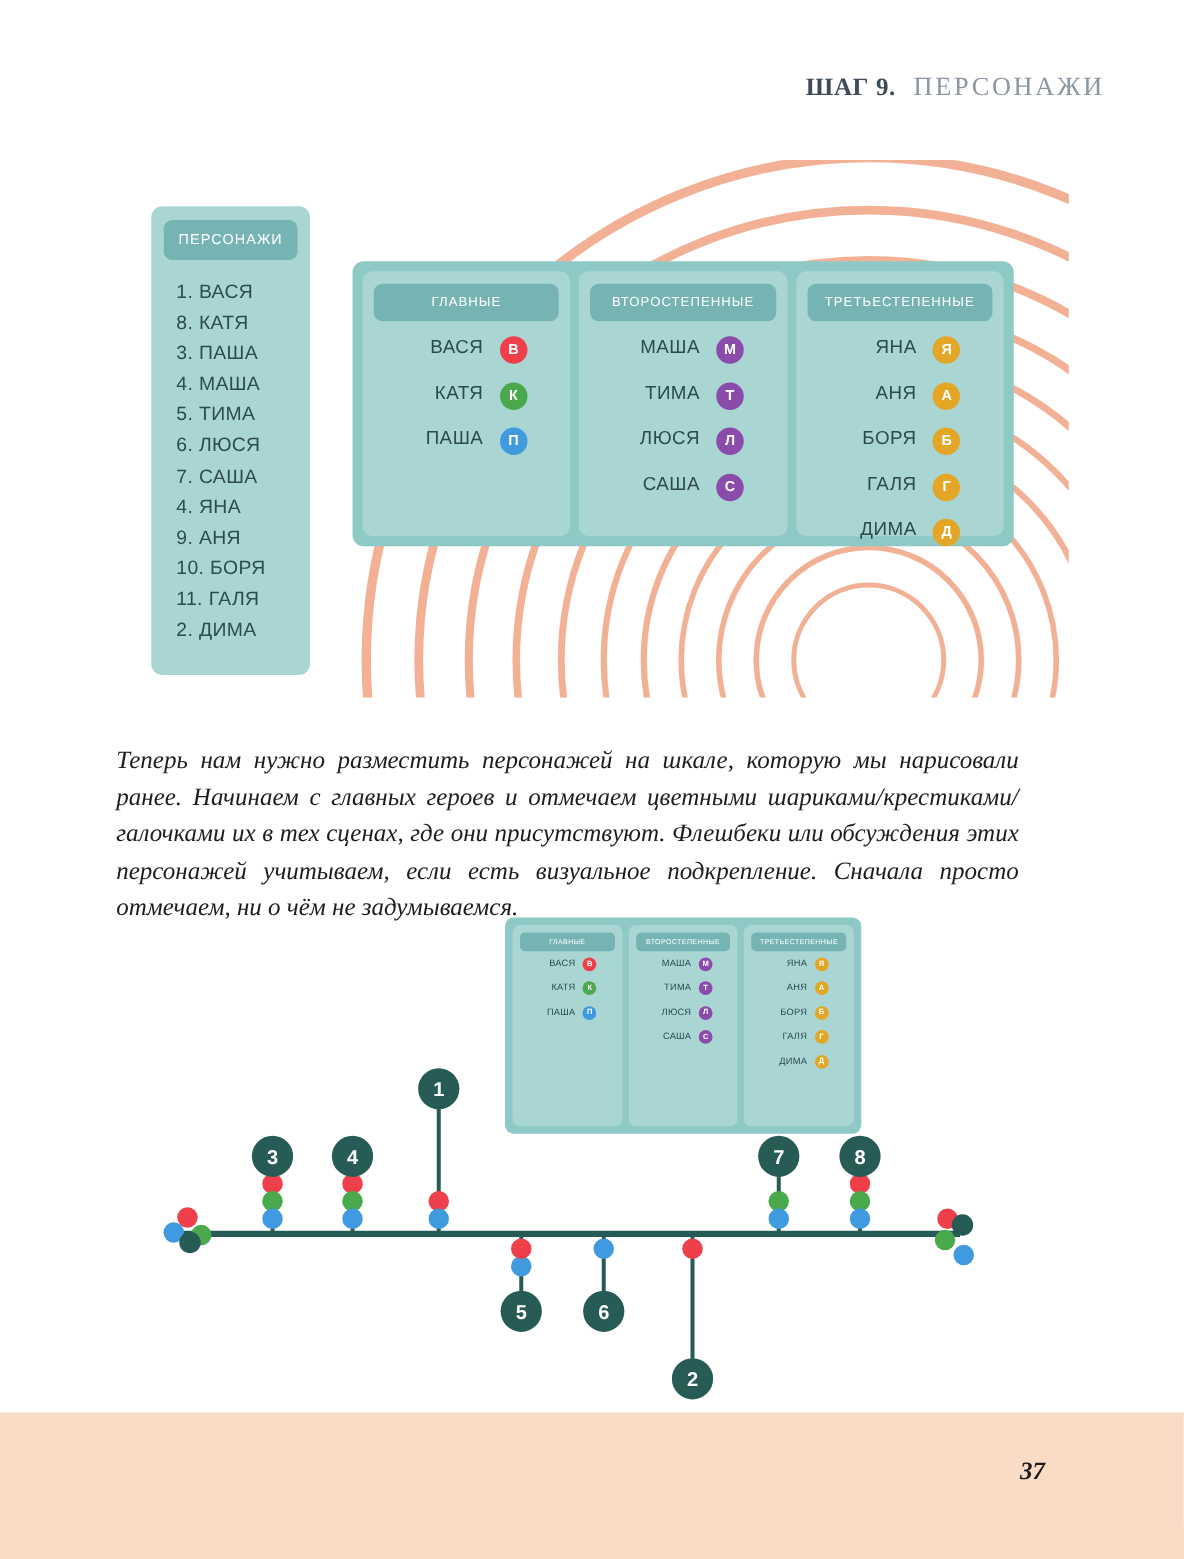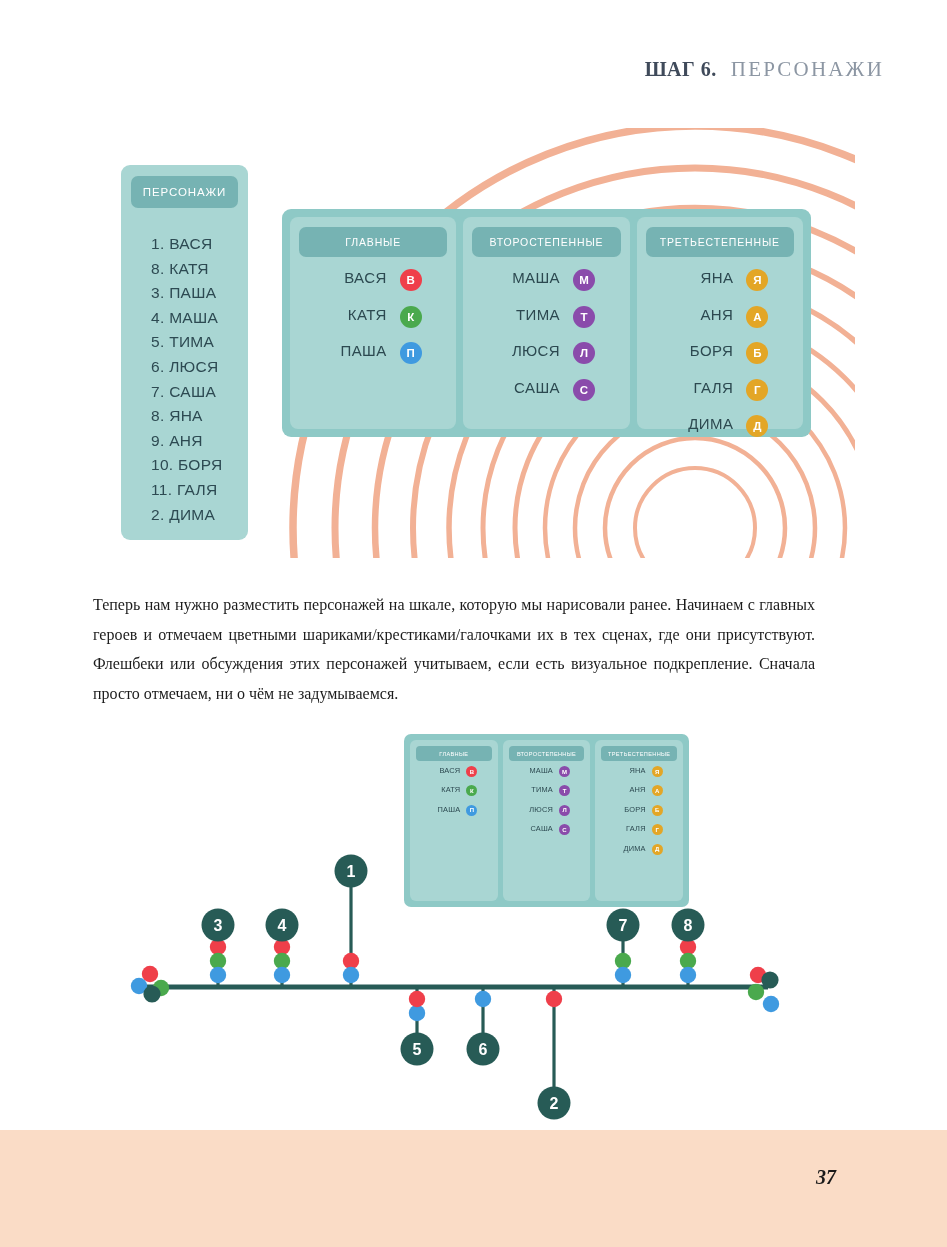--- a/index.html
+++ b/index.html
@@ -42,21 +42,21 @@
   .panel-list .chip span{
     color:#ffffff;font-size:11.5px;letter-spacing:.9px;font-weight:500;
   }
   .list-items{
     position:absolute;left:20px;top:60px;right:8px;
     display:flex;flex-direction:column;gap:6.6px;
   }
   .list-items li{
     list-style:none;color:#2d4a52;font-size:15.5px;letter-spacing:.3px;
   }
-  .list-items{margin:10px;padding:0;}
+  .list-items{margin:0;padding:0;}
 
   .panel-group{
     position:absolute;left:187px;top:81px;width:513px;height:212px;
     background:#8ec9c6;border-radius:9px;padding:8px;box-sizing:content-box;
   }
   .group-inner{display:flex;gap:7px;height:100%;}
   .col{
     background:#a9d6d3;border-radius:8px;position:relative;
     width:168px;
     padding-left:36px;
@@ -84,22 +84,23 @@
   .badge{
     width:22px;height:22px;border-radius:50%;
     display:flex;align-items:center;justify-content:center;
     color:#ffffff;font-size:11.5px;font-weight:bold;flex:0 0 auto;
   }
 
   
   .copy{
     position:absolute;left:93px;top:574px;width:722px;
     font-family:"Liberation Serif", serif;
-    font-size:16px;line-height:29.5px;color:#1c1c1c;
+    font-size:20px;line-height:29.5px;color:#1c1c1c;
     text-align:justify;
+    font-style:italic;
   }
 
   
   .mini{
     position:absolute;left:404px;top:734px;width:285px;height:173px;
     background:#8ec9c6;border-radius:7px;padding:6px;box-sizing:border-box;
   }
   .mini-inner{display:flex;gap:5px;height:100%;}
   .mini .col{background:#a9d6d3;border-radius:6px;position:relative;flex:1;width:auto;}
   .mini .chip{left:6px;right:6px;top:6px;height:15px;border-radius:4px;}
@@ -123,21 +124,21 @@
     font-family:"Liberation Serif", serif;
     font-weight:bold;font-style:italic;font-size:20px;color:#1a1a1a;
   }
 </style>
 </head>
 <body>
 
 <div class="page">
 
   <div class="header">
-    <span class="step">ШАГ 6.</span>
+    <span class="step">ШАГ 9.</span>
     <span class="word">ПЕРСОНАЖИ</span>
   </div>
 
   <div class="hero">
 
     <svg class="hero-arcs" viewBox="0 0 760 430" width="760" height="430" aria-hidden="true">
       <defs>
           <clipPath id="heroClip">
             <rect x="0" y="0" width="760" height="430"></rect>
           </clipPath>
@@ -162,21 +163,21 @@
         <span>ПЕРСОНАЖИ</span>
       </div>
       <ul class="list-items">
         <li>1. ВАСЯ</li>
         <li>8. КАТЯ</li>
         <li>3. ПАША</li>
         <li>4. МАША</li>
         <li>5. ТИМА</li>
         <li>6. ЛЮСЯ</li>
         <li>7. САША</li>
-        <li>8. ЯНА</li>
+        <li>4. ЯНА</li>
         <li>9. АНЯ</li>
         <li>10. БОРЯ</li>
         <li>11. ГАЛЯ</li>
         <li>2. ДИМА</li>
       </ul>
     </div>
 
     <div class="panel-group">
       <div class="group-inner">
 

